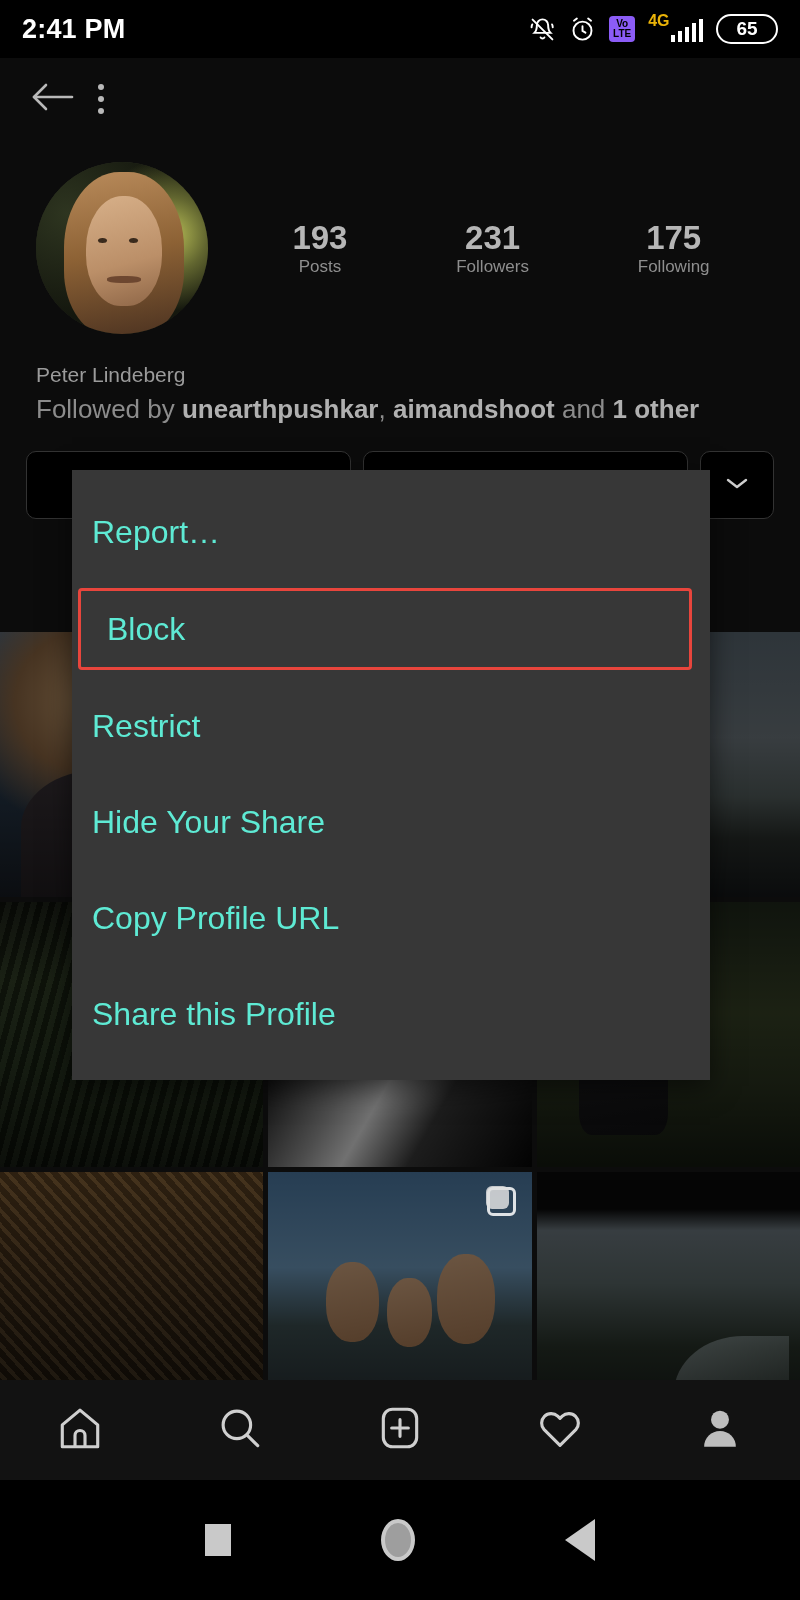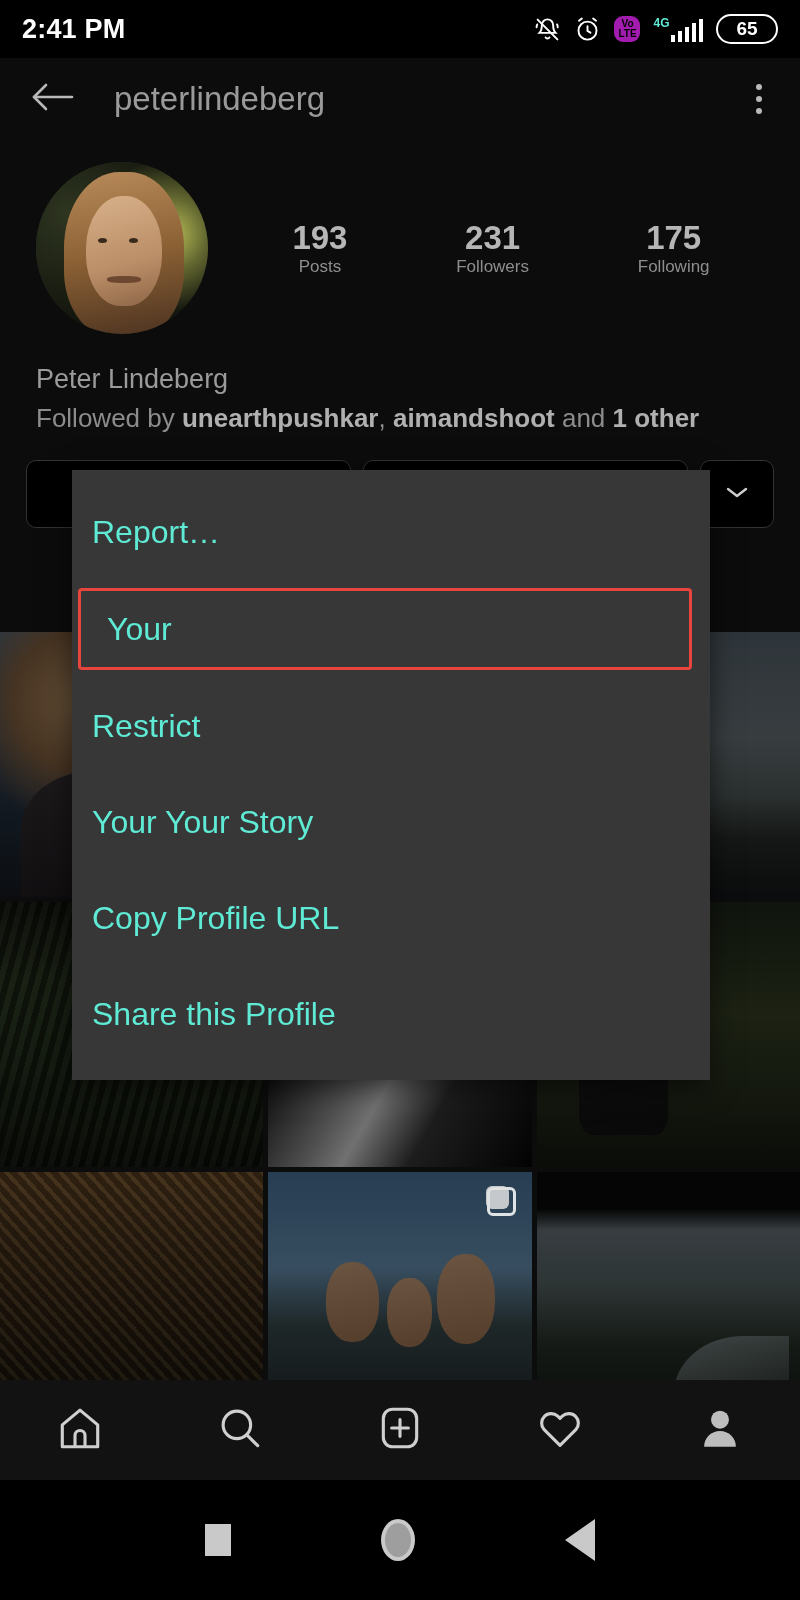--- a/index.html
+++ b/index.html
@@ -39,35 +39,35 @@
     letter-spacing: .2px;
   }
   .status-icons {
     display: flex;
     align-items: center;
     gap: 13px;
   }
   .status-icons svg { display: block; }
   .volte-badge {
     width: 26px; height: 26px;
-    background: #a21caf;
-    border-radius: 9px;
+    background: #8b5cf6;
+    border-radius: 4px;
     color: #000;
     display: flex;
     flex-direction: column;
     align-items: center;
     justify-content: center;
     line-height: 1;
     font-size: 10px;
     font-weight: bold;
   }
   .volte-badge span { display:block; }
   .sig-wrap { display: flex; align-items: flex-end; gap: 2px; height: 26px; }
   .sig-4g {
-    color: #5eead4; font-size: 12px; font-weight: bold;
+    color: #eab308; font-size: 16px; font-weight: bold;
     position: relative; top: -12px; margin-right: -1px;
   }
   .bars { display: flex; align-items: flex-end; gap: 2.5px; height: 22px; }
   .bars i { display: block; width: 4.5px; background: #fff; }
   .bars i:nth-child(1){ height: 7px; }
   .bars i:nth-child(2){ height: 11px; }
   .bars i:nth-child(3){ height: 15px; }
   .bars i:nth-child(4){ height: 19px; }
   .bars i:nth-child(5){ height: 23px; }
   .battery {
@@ -166,21 +166,21 @@
     font-weight: bold;
     line-height: 1.18;
   }
   .stat .lbl {
     color: #8e8e8e;
     font-size: 17px;
   }
   .bio { padding: 26px 36px 0 36px; }
   .bio .fullname {
     color: #9b9b9b;
-    font-size: 27px;
+    font-size: 21px;
     line-height: 1.45;
   }
   .bio .followedby {
     color: #8c8c8c;
     font-size: 26px;
     line-height: 1.5;
   }
   .bio .followedby b { color: #b0b0b0; font-weight: bold; }
 
   
@@ -437,21 +437,20 @@
     </div>
   </div>
 
   <div id="appheader">
     <span class="back">
       <svg width="52" height="40" viewBox="0 0 52 40" fill="none" stroke="#b9b9b9" stroke-width="2.6" stroke-linecap="round" stroke-linejoin="round">
         <path d="M46 20H8"></path>
           <path d="M20 8 8 20l12 12"></path>
       </svg>
     </span>
-    <span class="profile-username">peterlindeberg</span>
     <span class="kebab">
         <i></i>
         <i></i>
         <i></i>
       </span>
   </div>
 
   <div id="profile">
     <div class="prow">
       <div class="avatar">
@@ -596,29 +595,29 @@
     <span class="circ"></span>
     <span class="tri"></span>
   </div>
 
   <div id="menu">
       <div class="menu-item">
         <span>Report…</span>
       </div>
       <div class="menu-gap"></div>
       <div class="menu-item highlight">
-        <span>Your</span>
+        <span>Block</span>
       </div>
       <div class="menu-gap"></div>
       <div class="menu-item">
         <span>Restrict</span>
       </div>
       <div class="menu-gap"></div>
       <div class="menu-item">
-        <span>Your Your Story</span>
+        <span>Hide Your Share</span>
       </div>
       <div class="menu-gap"></div>
       <div class="menu-item">
         <span>Copy Profile URL</span>
       </div>
       <div class="menu-gap"></div>
       <div class="menu-item">
         <span>Share this Profile</span>
       </div>
     </div>

